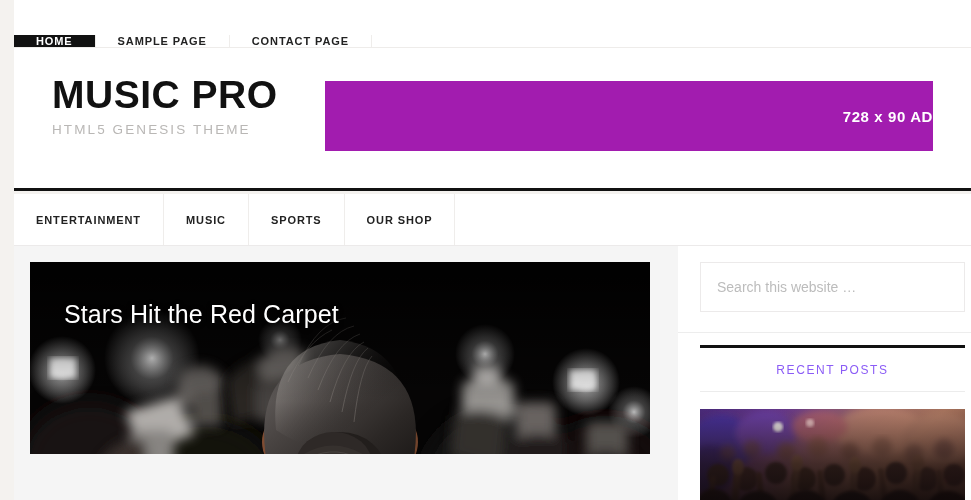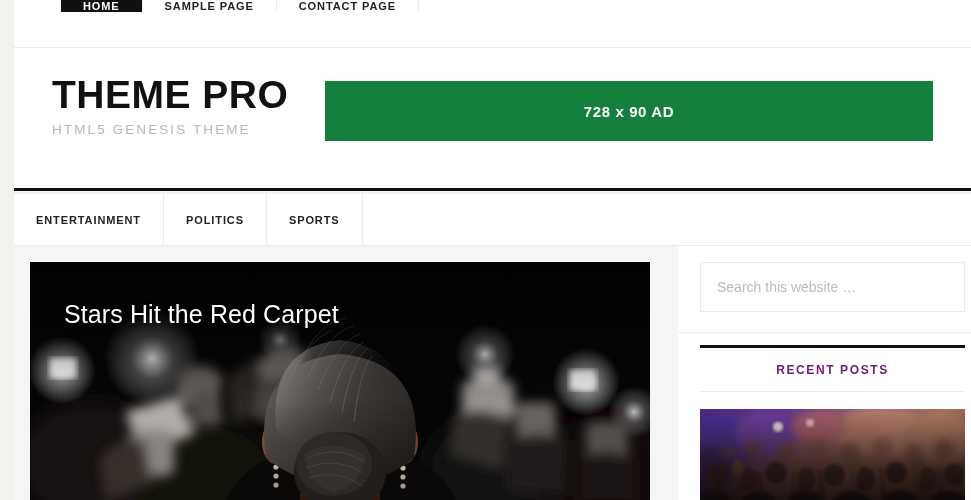--- a/index.html
+++ b/index.html
@@ -25,22 +25,21 @@
   
   .top-nav {
     position: absolute;
     left: 14px;
     top: 0;
     width: 957px;
     height: 48px;
     background: #fff;
     border-bottom: 1px solid #eeecea;
     display: flex;
-    align-items: flex-start;
-    padding-left: 47px;
+    align-items: flex-end;
   }
   .top-nav-item {
     display: flex;
     align-items: center;
     justify-content: center;
     padding: 0 22px;
     font-size: 11px;
     font-weight: bold;
     letter-spacing: 0.9px;
     color: #222;
@@ -86,25 +85,25 @@
     font-size: 13.5px;
     letter-spacing: 2.1px;
     color: #b9b7b5;
     font-weight: normal;
   }
   .header-ad {
     position: absolute;
     left: 311px;
     top: 33px;
     width: 608px;
-    height: 60px;
-    background: #15803d;
+    height: 70px;
+    background: #a21caf;
     display: flex;
     align-items: center;
-    justify-content: center;
+    justify-content: flex-end;
   }
   .header-ad-text {
     color: #fff;
     font-size: 15px;
     font-weight: bold;
     letter-spacing: 0.6px;
   }
 
   
   .sub-nav {
@@ -152,21 +151,21 @@
     top: 0;
     width: 650px;
     height: 254px;
   }
 
   .featured {
     position: absolute;
     left: 16px;
     top: 16px;
     width: 620px;
-    height: 238px;
+    height: 192px;
     overflow: hidden;
     background: #050505;
     cursor: pointer;
   }
   .featured-photo {
     position: absolute;
     inset: 0;
     overflow: hidden;
   }
   .featured-title {
@@ -222,23 +221,23 @@
     position: absolute;
     left: 22px;
     top: 99px;
     width: 265px;
   }
   .widget-title {
     border-top: 3px solid #111;
     border-bottom: 1px solid #ececec;
     text-align: center;
     font-size: 12px;
-    font-weight: bold;
+    font-weight: normal;
     letter-spacing: 1.6px;
-    color: #701a75;
+    color: #8b5cf6;
     padding: 15px 0 14px 0;
     text-transform: uppercase;
   }
   .recent-thumb {
     margin-top: 17px;
     width: 265px;
     height: 100px;
     overflow: hidden;
     position: relative;
     cursor: pointer;
@@ -258,37 +257,40 @@
       <span>SAMPLE PAGE</span>
     </div>
     <div class="top-nav-item">
       <span>CONTACT PAGE</span>
     </div>
     <div class="top-nav-item top-nav-filler"></div>
   </nav>
 
   <header class="site-header">
     <div class="title-area">
-      <div class="site-title">THEME PRO</div>
+      <div class="site-title">MUSIC PRO</div>
       <div class="site-description">HTML5 GENESIS THEME</div>
     </div>
     <div class="header-ad">
       <span class="header-ad-text">728 x 90 AD</span>
     </div>
   </header>
 
   <nav class="sub-nav">
     <div class="sub-nav-item">
       <span>ENTERTAINMENT</span>
     </div>
     <div class="sub-nav-item">
-      <span>POLITICS</span>
+      <span>MUSIC</span>
     </div>
     <div class="sub-nav-item">
       <span>SPORTS</span>
+    </div>
+    <div class="sub-nav-item">
+      <span>OUR SHOP</span>
     </div>
     <div class="sub-nav-item sub-nav-filler"></div>
   </nav>
 
   <div class="content-wrap">
 
     <main class="content-col">
       <article class="featured">
         <div class="featured-photo">
           <svg width="620" height="238" viewBox="0 0 620 238" preserveAspectRatio="xMidYMid slice">

